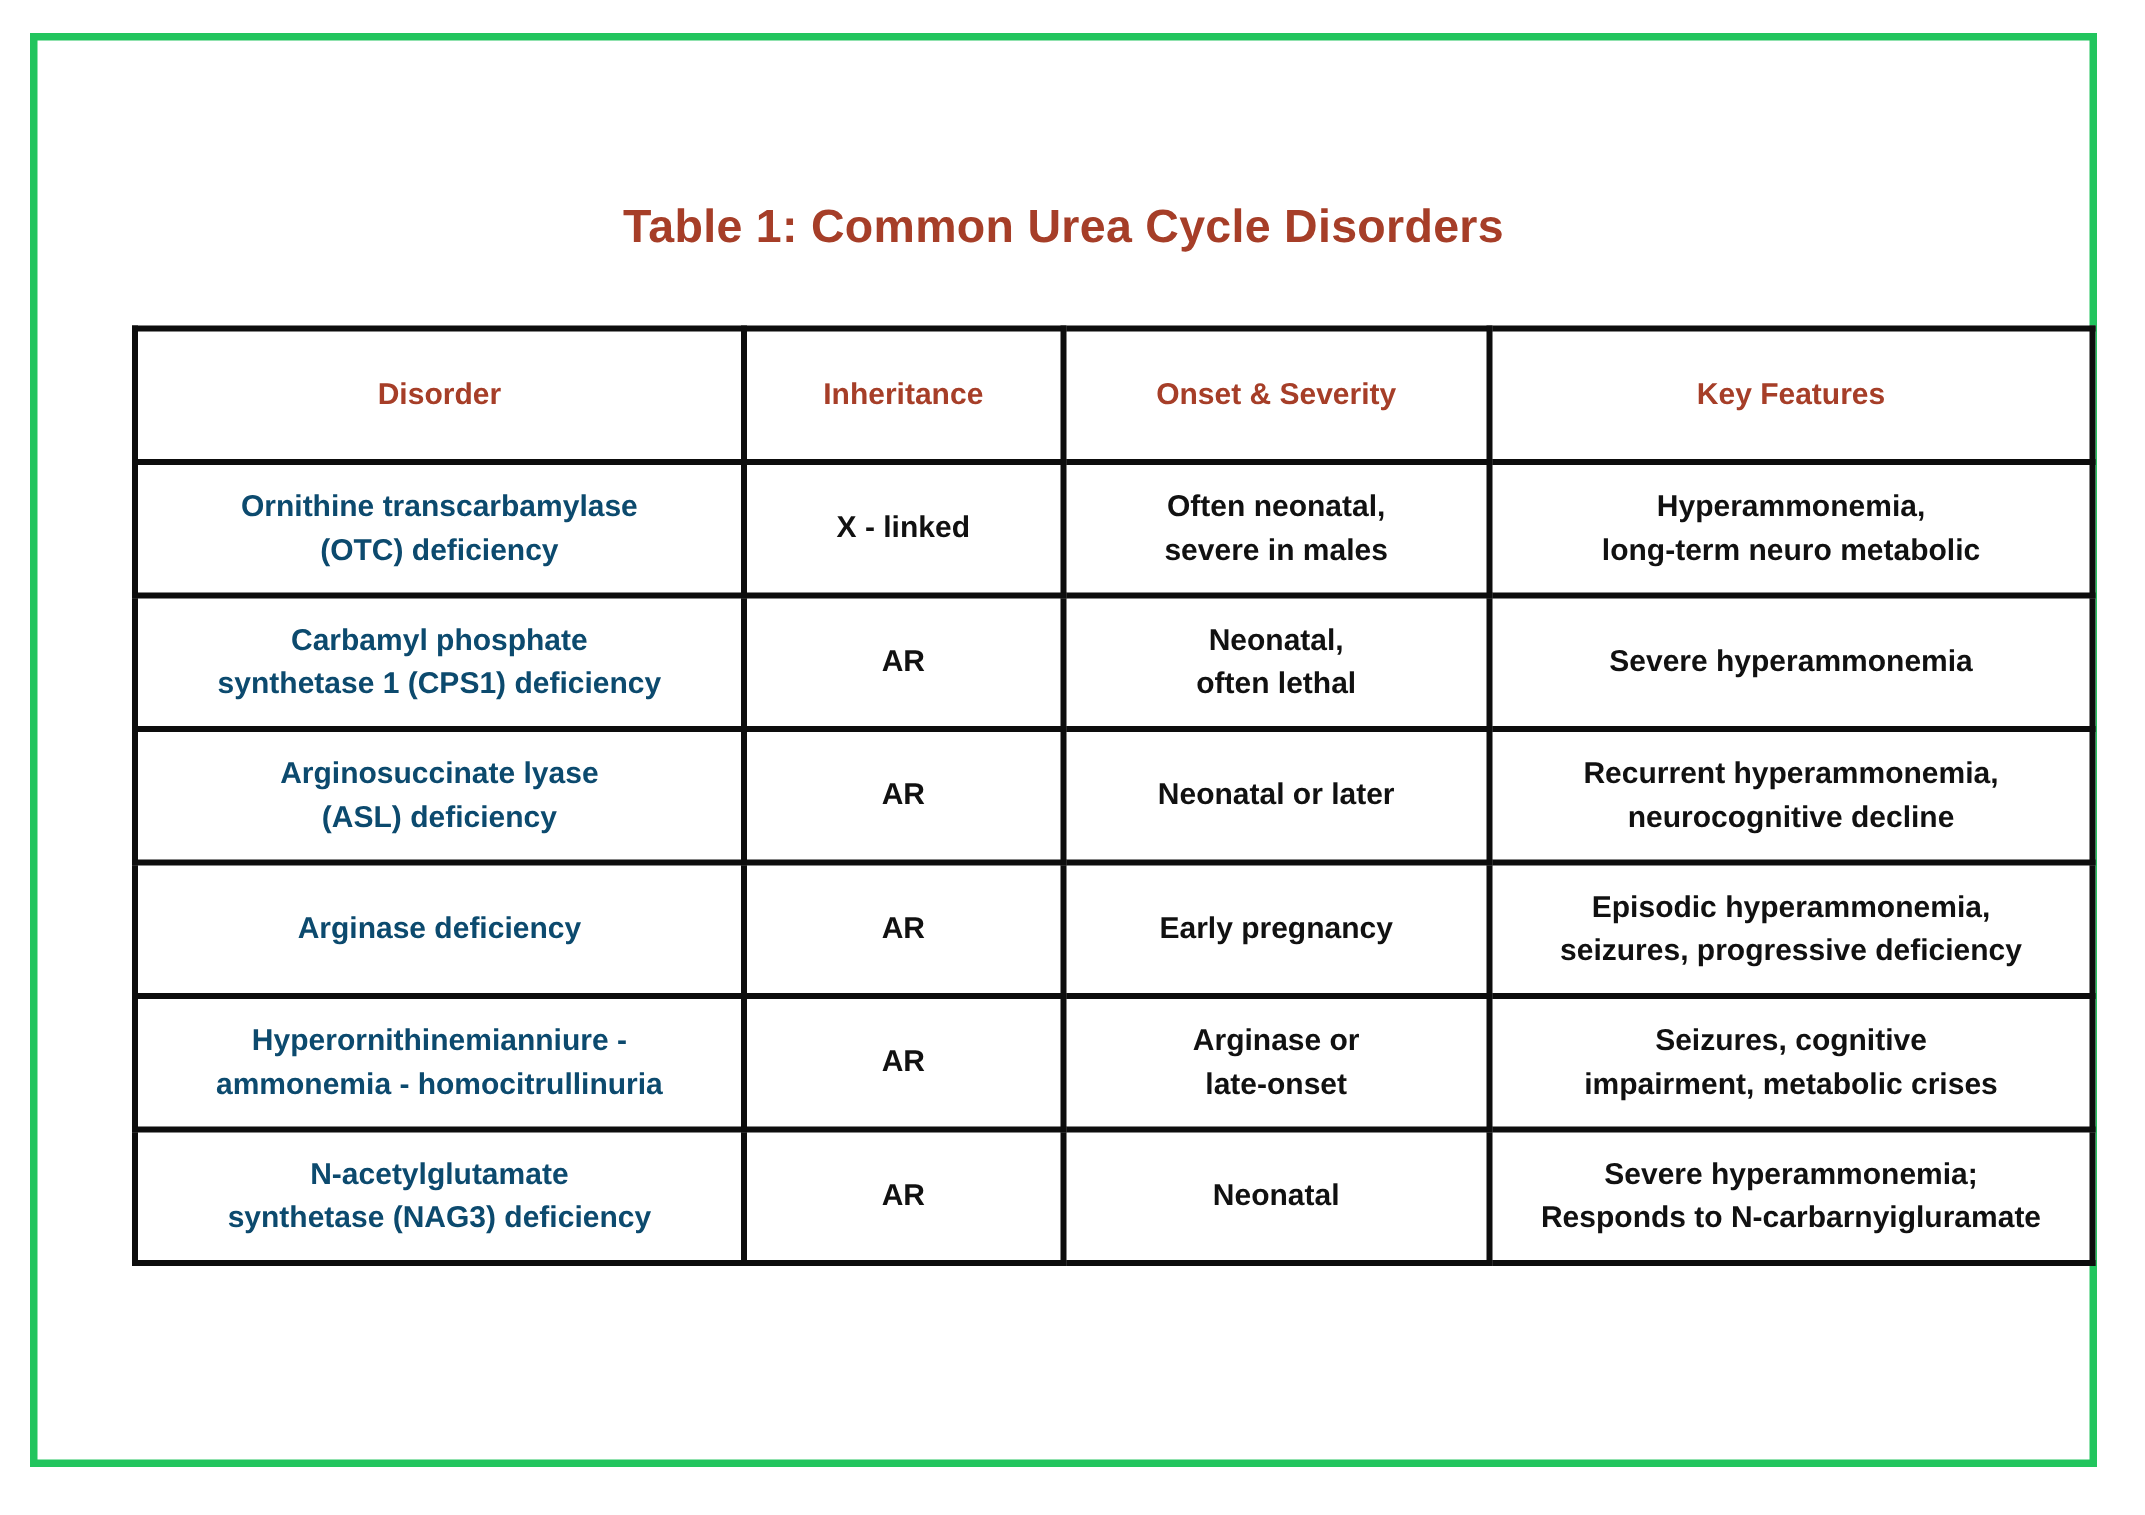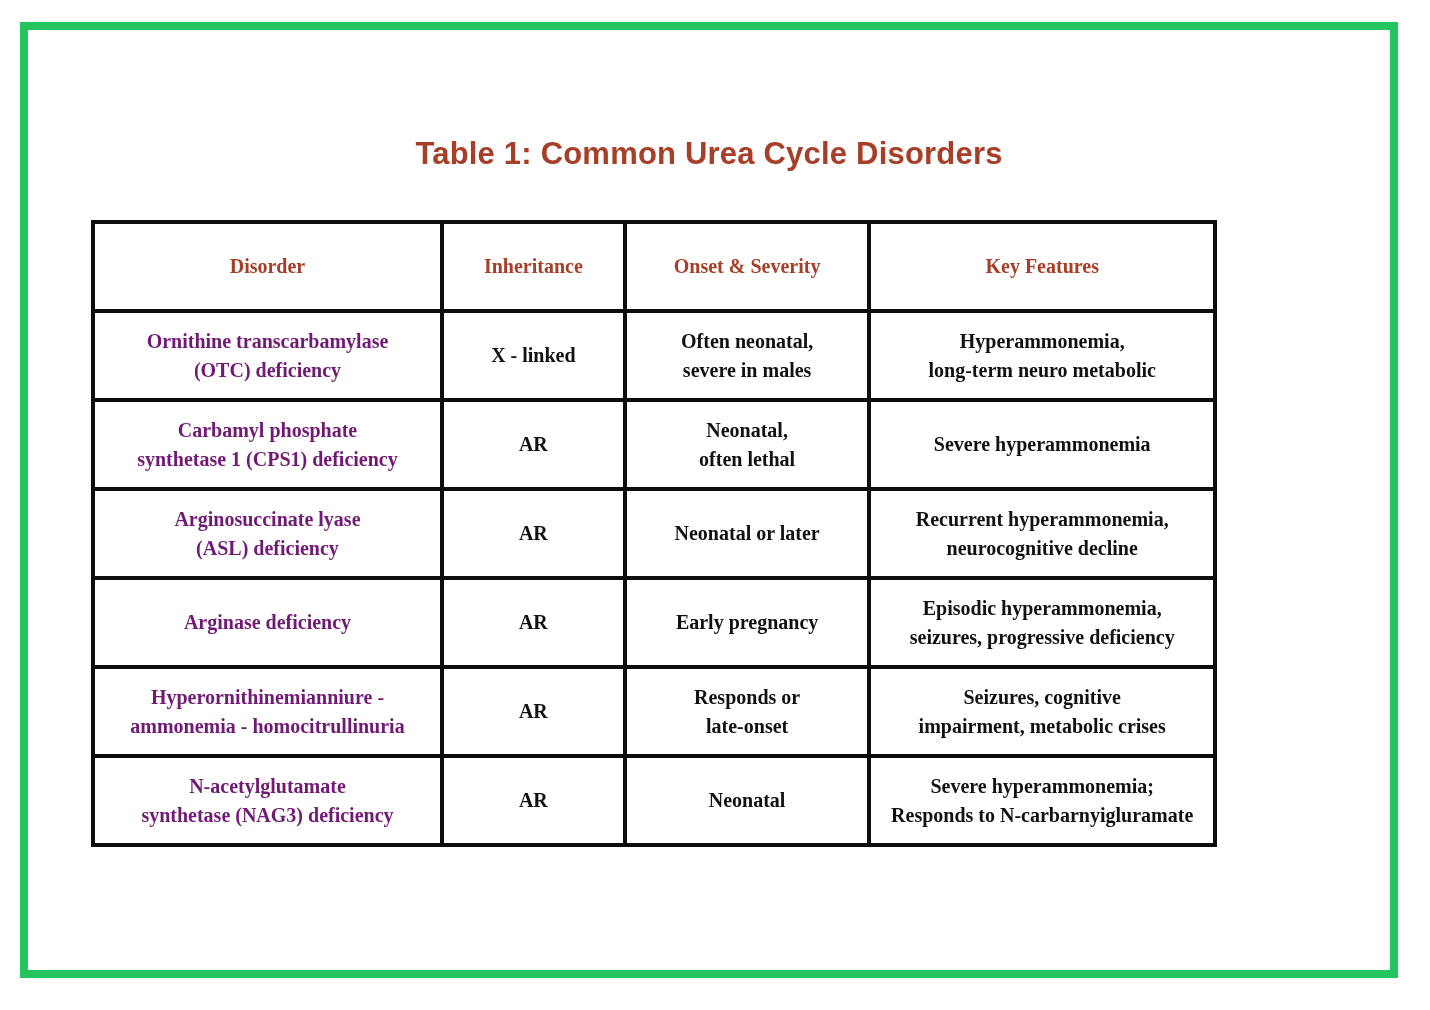--- a/index.html
+++ b/index.html
@@ -14,44 +14,43 @@
     height: 1010px;
     background: #ffffff;
     overflow: hidden;
   }
   .frame {
     position: absolute;
     left: 20px;
     top: 22px;
     width: 1378px;
     height: 956px;
-    border: 8px solid #22c55e;
+    border: 5px solid #22c55e;
     background: #ffffff;
     box-sizing: border-box;
   }
   .title {
     position: absolute;
     left: 0;
     top: 106px;
     width: 100%;
     text-align: center;
     font-size: 31px;
     font-weight: bold;
     color: #a63e28;
     letter-spacing: 0.2px;
   }
   table.ucd {
     position: absolute;
     left: 63px;
     top: 190px;
-    width: 1126px;
+    width: 1309px;
     border-collapse: collapse;
     table-layout: fixed;
     background: #ffffff;
-    font-family: Liberation Serif, serif;
   }
   table.ucd td, table.ucd th {
     border: 4px solid #0d0d0d;
     text-align: center;
     vertical-align: middle;
     font-weight: bold;
     font-size: 20px;
     line-height: 1.42;
     white-space: pre-line;
     padding: 6px 10px;
@@ -60,21 +59,21 @@
   }
   table.ucd th {
     height: 89px;
     color: #a63e28;
     font-size: 20px;
   }
   table.ucd td {
     height: 89px;
   }
   table.ucd td.disorder {
-    color: #701a75;
+    color: #0c4a6e;
   }
 </style>
 </head>
 <body>
 
 <div class="page">
   <div class="frame">
     <div class="title">Table 1: Common Urea Cycle Disorders</div>
 
     <table class="ucd">
@@ -123,21 +122,21 @@
           <td class="disorder">Arginase deficiency</td>
           <td>AR</td>
           <td>Early pregnancy</td>
           <td>Episodic hyperammonemia,
 seizures, progressive deficiency</td>
         </tr>
           <tr>
           <td class="disorder">Hyperornithinemianniure -
 ammonemia - homocitrullinuria</td>
           <td>AR</td>
-          <td>Responds or
+          <td>Arginase or
 late-onset</td>
           <td>Seizures, cognitive
 impairment, metabolic crises</td>
         </tr>
           <tr>
           <td class="disorder">N-acetylglutamate
 synthetase (NAG3) deficiency</td>
           <td>AR</td>
           <td>Neonatal</td>
           <td>Severe hyperammonemia;

